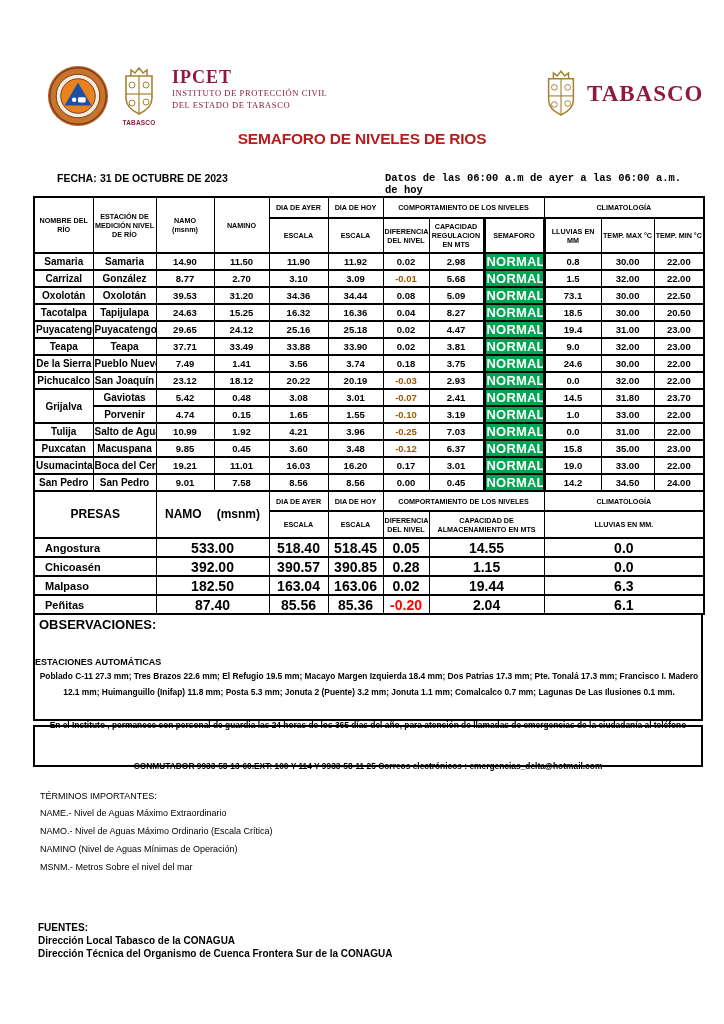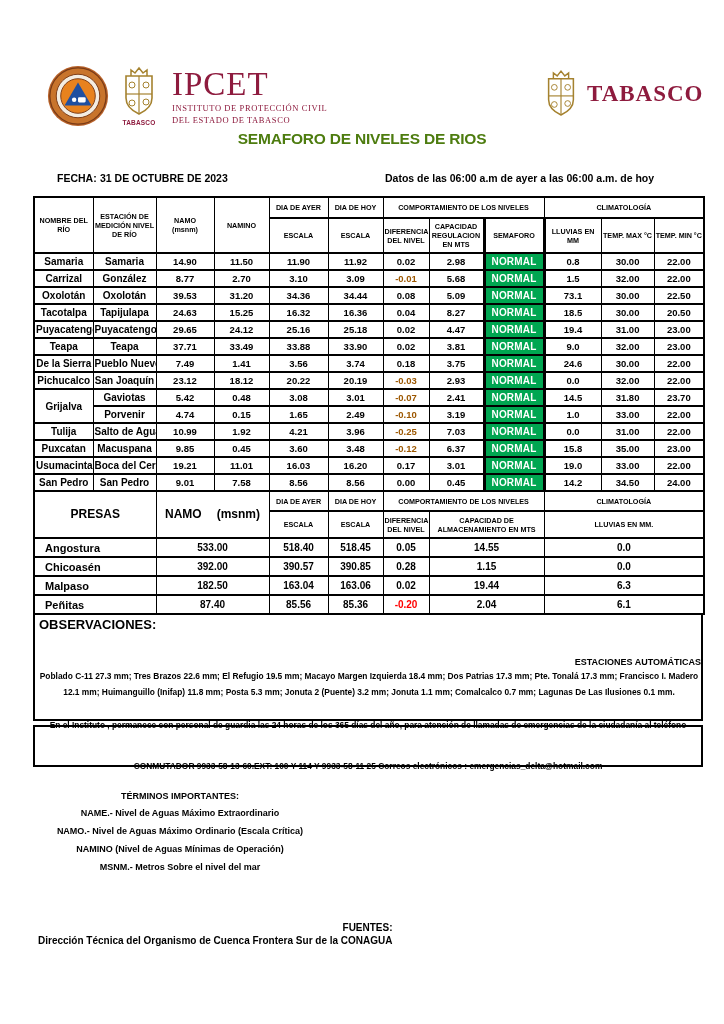--- a/index.html
+++ b/index.html
@@ -5,78 +5,78 @@
   * { margin:0; padding:0; box-sizing:border-box; }
   body { background:#ffffff; font-family:"Liberation Sans", sans-serif; }
   .sheet { position:relative; width:724px; height:1024px; background:#fff; overflow:hidden; }
 
   
   .logos-left { position:absolute; top:64px; left:46px; display:flex; align-items:flex-start; gap:8px; }
   .seal { width:64px; height:64px; }
   .coat-small { display:flex; flex-direction:column; align-items:center; margin-top:2px; }
   .coat-small .cap { font-size:6.5px; font-weight:bold; color:var(--maroon,#8e1b3e); margin-top:1px; letter-spacing:.2px; }
   .ipcet-block { margin-left:4px; margin-top:4px; color:var(--maroon,#8e1b3e); font-family:"Liberation Serif", serif; }
-  .ipcet-block .acr { font-size:33px; font-weight:normal; letter-spacing:1px; line-height:1; }
+  .ipcet-block .acr { font-size:18px; font-weight:bold; letter-spacing:1px; line-height:1; }
   .ipcet-block .l1, .ipcet-block .l2 { font-size:8.5px; letter-spacing:.6px; margin-top:2px; }
   .logo-right { position:absolute; top:68px; left:541px; display:flex; align-items:center; gap:6px; }
   .logo-right .state { font-family:"Liberation Serif", serif; font-weight:bold; font-size:23px; color:var(--maroon,#8e1b3e); letter-spacing:1px; }
 
   .doc-title { position:absolute; top:130px; left:0; width:724px; text-align:center;
-               font-size:15.5px; font-weight:bold; letter-spacing:-0.2px; color:#4d7c0f; }
+               font-size:15.5px; font-weight:bold; letter-spacing:-0.2px; color:#b91c1c; }
 
   .fecha-row { position:absolute; top:172px; left:42px; width:650px; font-weight:bold; font-size:10.5px; }
   .fecha-row .lab { position:absolute; left:15px; }
   .fecha-row .val { position:absolute; left:58px; }
-  .fecha-row .datos { position:absolute; left:343px; }
+  .fecha-row .datos { position:absolute; left:343px;font-family:Liberation Mono, monospace; }
 
   
   .tables-wrap { position:absolute; top:196px; left:33px; width:672px; }
   table { border-collapse:collapse; table-layout:fixed; width:670px; }
   td, th { border:1px solid #000; border-top-width:2px; border-bottom-width:2px;
            text-align:center; vertical-align:middle; overflow:hidden; padding:0 1px; }
   table { border:2px solid #000; }
   th { font-size:7.2px; font-weight:bold; line-height:1.25; white-space:normal; }
   td { font-size:9.5px; font-weight:bold; white-space:nowrap; }
   .rivers tbody tr { height:17px; }
   .rivers thead tr.tier1 { height:21px; }
   .rivers thead tr.tier2 { height:35px; }
   td.name { font-size:10px;text-align:center; }
-  td.sem { background:var(--green,#00a651); color:#fff; font-size:10px; letter-spacing:.2px;
+  td.sem { background:var(--green,#00a651); color:#fff; font-size:13px; letter-spacing:.2px;
            border-left-width:3px; border-right-width:3px;margin-top:18px; }
   th.semcol { border-left-width:3px; border-right-width:3px; }
   td.neg { color:var(--neg-brown,#9c5700); }
   td.neg-red { color:var(--neg-red,#ff0000); }
   .namo-stack span { display:block; }
 
   .presas { margin-top:-2px; }
   .presas thead tr.tier1 { height:20px; }
   .presas thead tr.tier2 { height:27px; }
   .presas tbody tr { height:19px; }
-  .presas td { font-size:10px; }
+  .presas td { font-size:14px; }
   .presas td.pname { text-align:left; padding-left:10px; font-size:11px; }
   th.presas-lbl { font-size:12px; }
   th.namo-flex { font-size:12px; }
   th.namo-flex .inner { display:flex; justify-content:space-around; align-items:center; }
 
   
   .obs-box { margin-top:-2px; width:670px; height:108px; border:2px solid #000; position:relative; }
   .obs-box .obs-title { position:absolute; top:2px; left:4px; font-size:13px; font-weight:bold; }
-  .obs-box .obs-sub { position:absolute; top:42px; left:0; width:100%; text-align:right; font-size:9px; font-weight:bold; }
+  .obs-box .obs-sub { position:absolute; top:42px; left:0; width:100%; text-align:left; font-size:9px; font-weight:bold; }
   .obs-box .obs-body { position:absolute; top:54px; left:4px; width:660px; text-align:center;
                        font-size:8.4px; font-weight:bold; line-height:1.85; }
   .inst-box { margin-top:4px; width:670px; height:42px; border:2px solid #000;
               display:flex; flex-direction:column; justify-content:center;gap:28px; }
   .inst-box div { text-align:center; font-size:8.4px; font-weight:bold; line-height:1.6; }
 
   
-  .terminos { position:absolute; top:791px; left:40px; width:280px; text-align:center; font-weight:bold; }
+  .terminos { position:absolute; top:791px; left:40px; width:280px; text-align:left; font-weight:normal; }
   .terminos .t-title { font-size:9px; margin-bottom:7px; }
   .terminos .t-item { font-size:9px; margin-bottom:8px; }
   .fuentes { position:absolute; top:922px; left:38px; font-weight:bold; }
-  .fuentes .f-title { font-size:10px; margin-bottom:2px;text-align:right; }
+  .fuentes .f-title { font-size:10px; margin-bottom:2px; }
   .fuentes .f-item { font-size:10px; margin-bottom:2px; }
 </style>
 </head>
 <body>
 
 <div class="sheet">
 
   <div class="logos-left">
     <svg class="seal" viewBox="0 0 100 100">
       <circle cx="50" cy="50" r="47" fill="#b9632a"></circle>
@@ -296,21 +296,21 @@
             <td class="sem">NORMAL</td>
             <td>14.5</td>
             <td>31.80</td>
             <td>23.70</td>
           </tr>
           <tr>
             <td class="name">Porvenir</td>
             <td>4.74</td>
             <td>0.15</td>
             <td>1.65</td>
-            <td>2.49</td>
+            <td>1.55</td>
             <td class="neg">-0.10</td>
             <td>3.19</td>
             <td class="sem">NORMAL</td>
             <td>1.0</td>
             <td>33.00</td>
             <td>22.00</td>
           </tr>
           <tr>
             <td class="name">Tulija</td>
             <td class="name">Salto de Agua</td>
@@ -462,16 +462,17 @@
   <div class="terminos">
     <div class="t-title">TÉRMINOS IMPORTANTES:</div>
     <div class="t-item">NAME.- Nivel de Aguas Máximo Extraordinario</div>
     <div class="t-item">NAMO.- Nivel de Aguas Máximo Ordinario (Escala Crítica)</div>
     <div class="t-item">NAMINO (Nivel de Aguas Mínimas de Operación)</div>
     <div class="t-item">MSNM.- Metros Sobre el nivel del mar</div>
   </div>
 
   <div class="fuentes">
     <div class="f-title">FUENTES:</div>
+    <div class="f-item">Dirección Local Tabasco de la CONAGUA</div>
     <div class="f-item">Dirección Técnica del Organismo de Cuenca Frontera Sur de la CONAGUA</div>
   </div>
 
 </div>
 
 </body></html>

